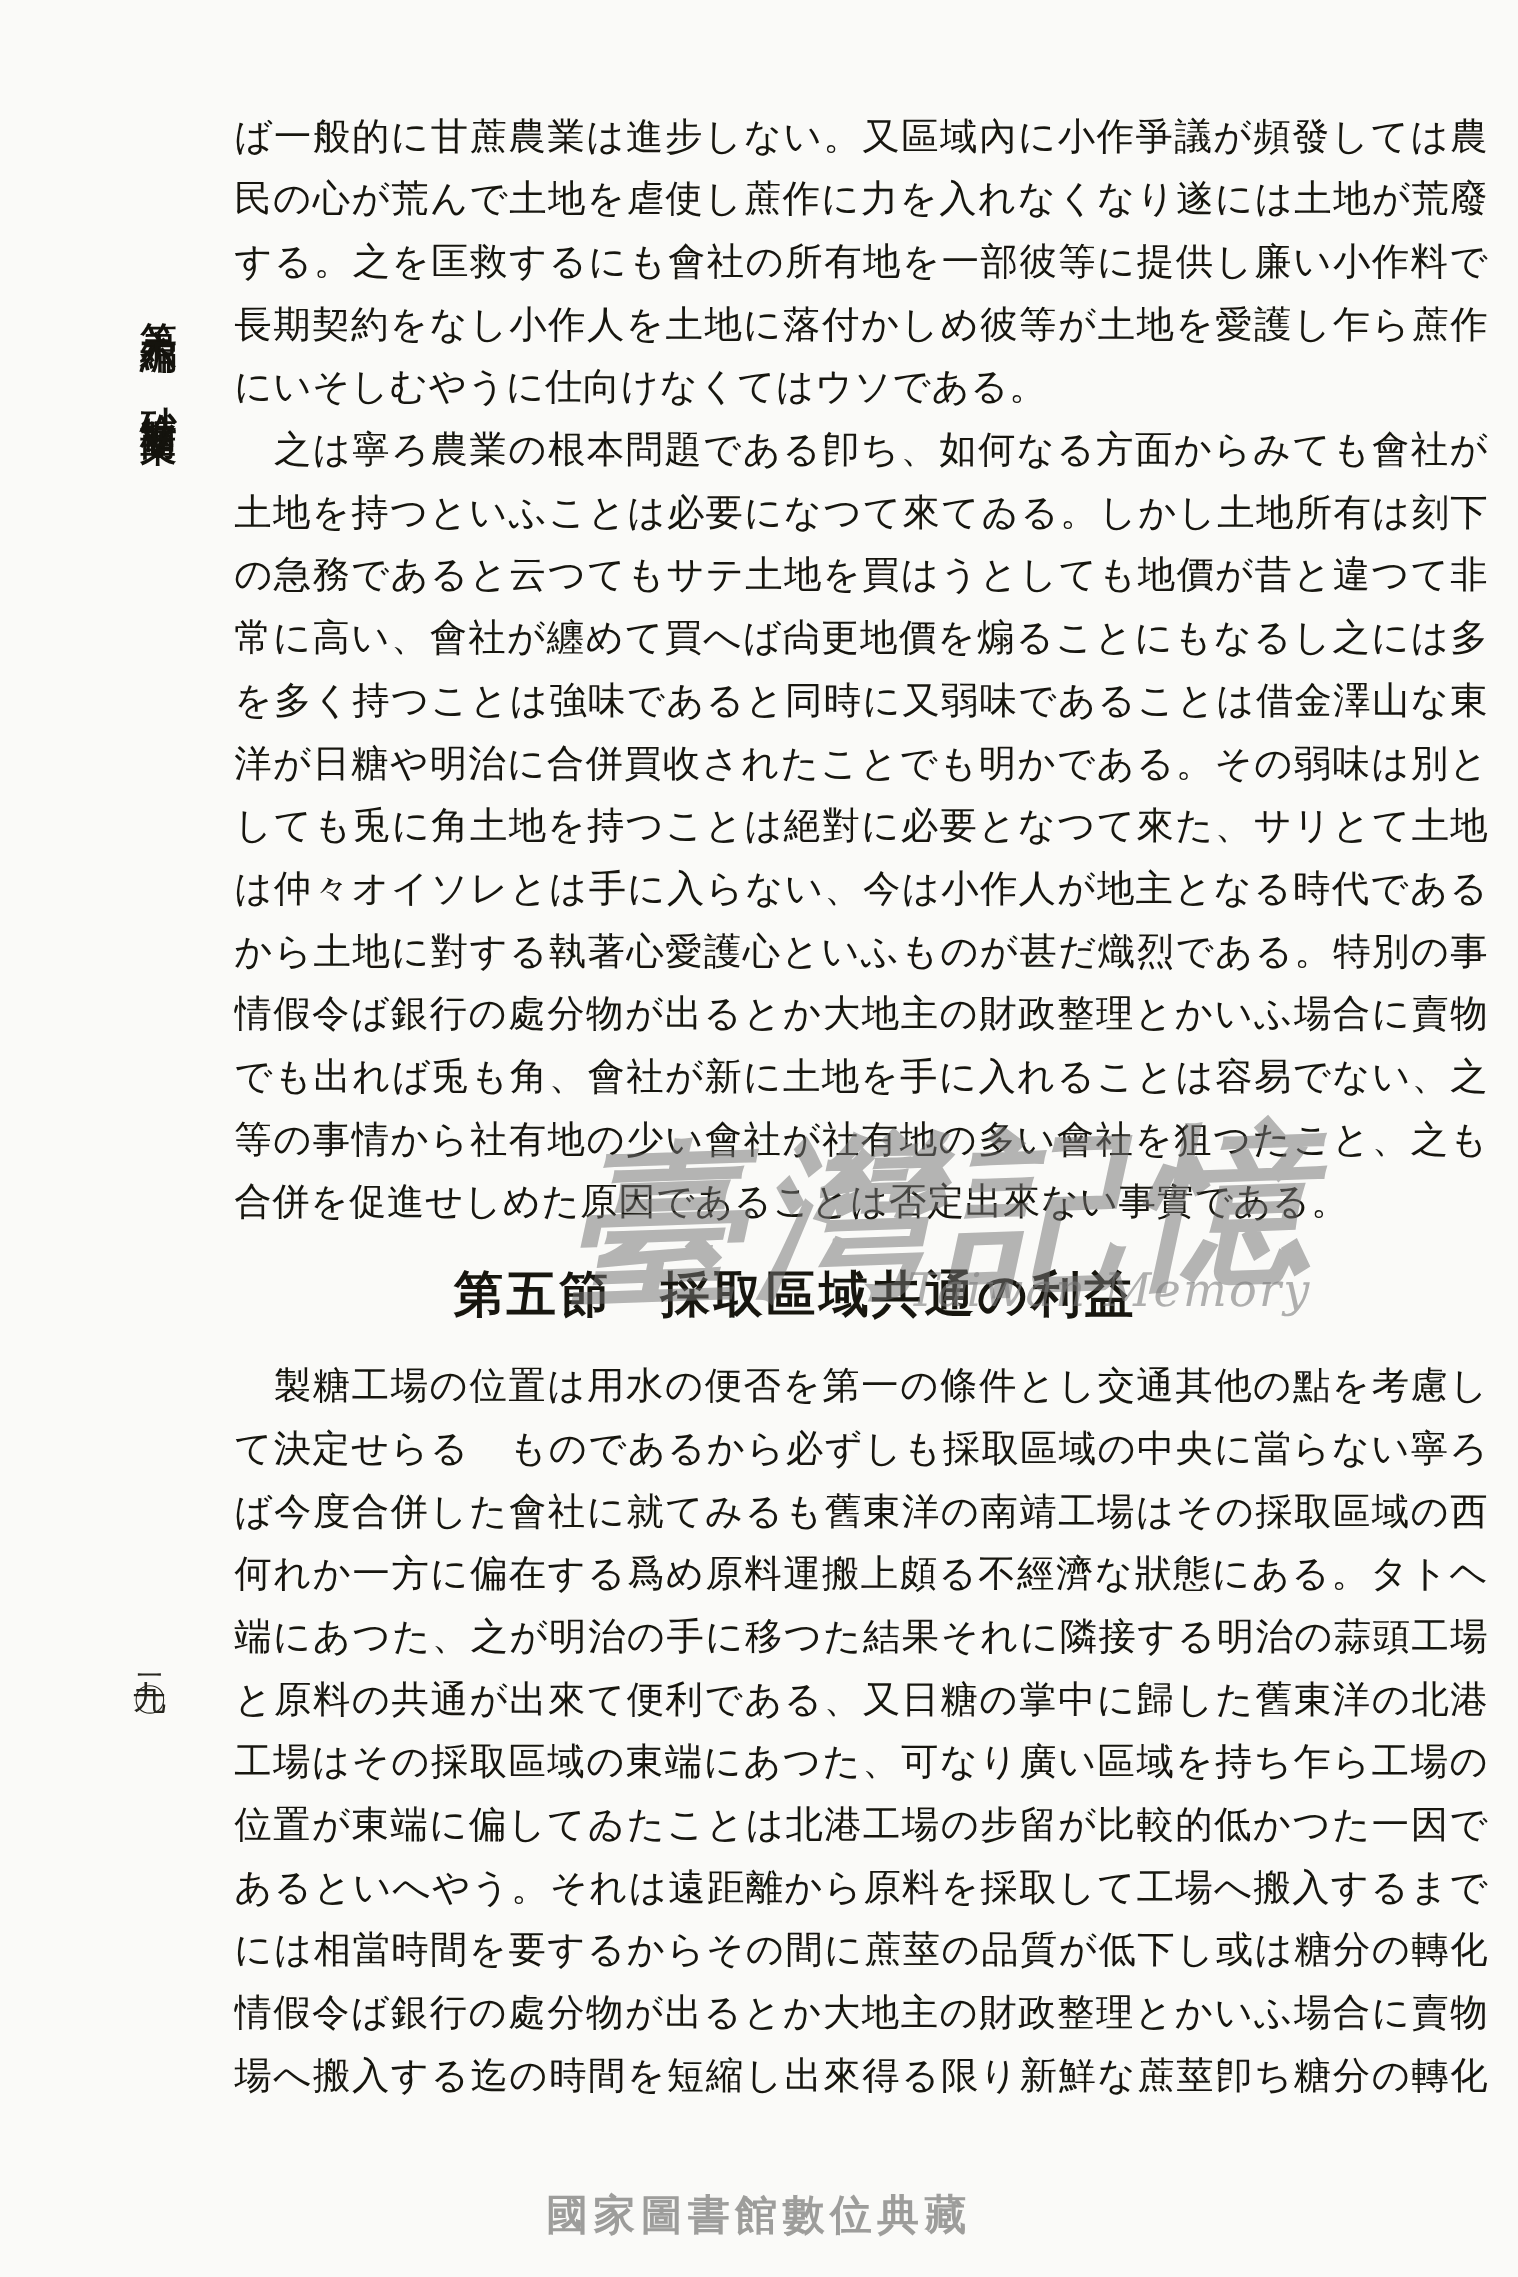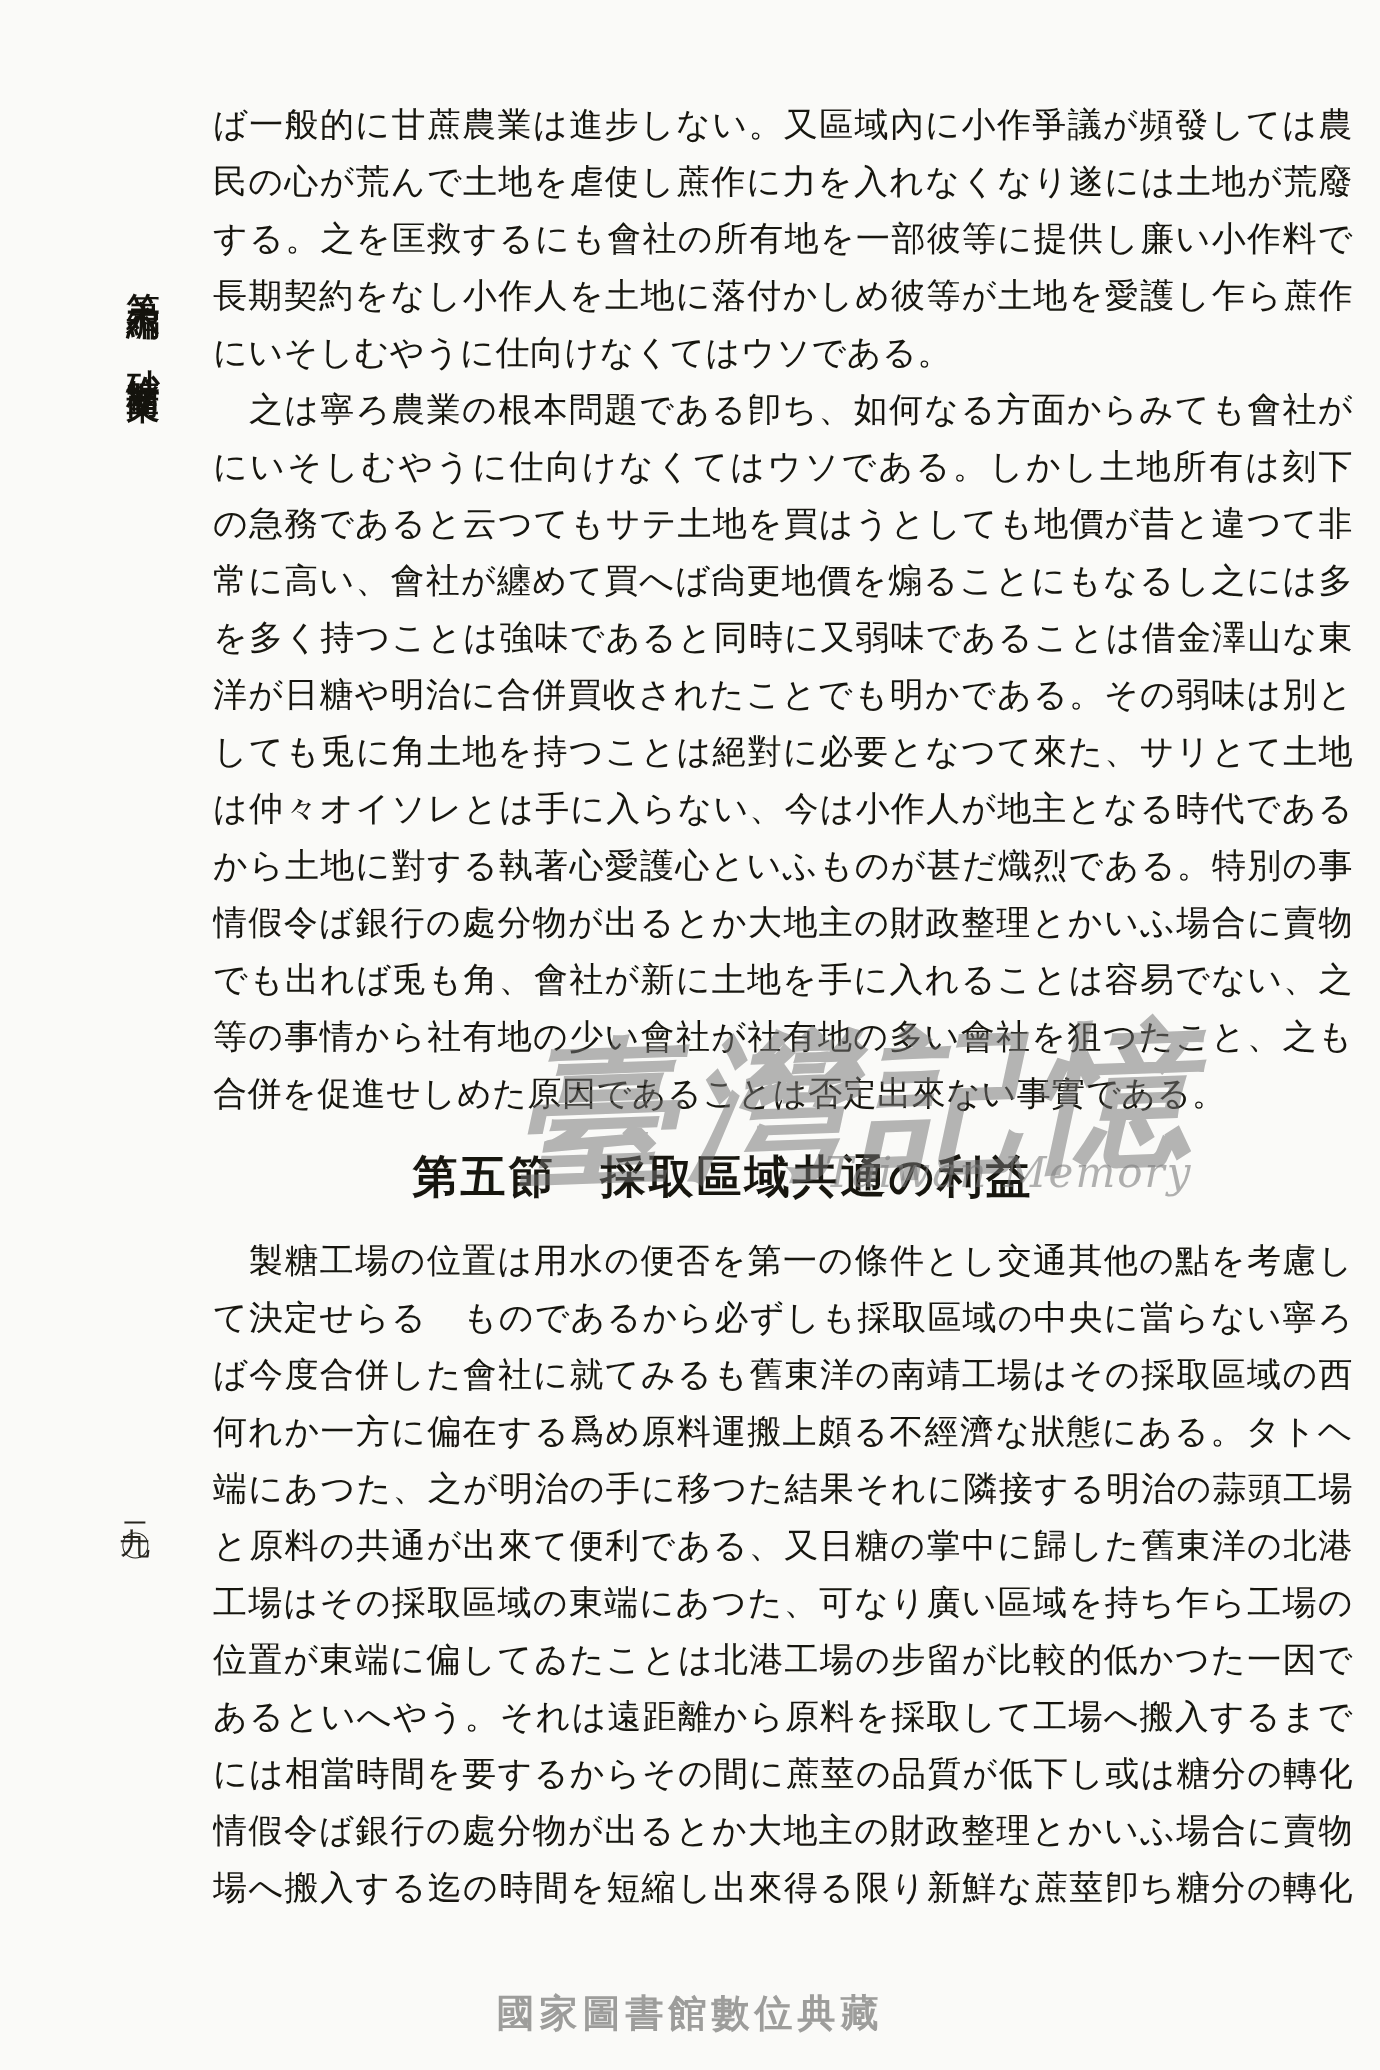--- a/index.html
+++ b/index.html
@@ -93,21 +93,21 @@
     <div>
       <div class="line">ば一般的に甘蔗農業は進步しない。又區域內に小作爭議が頻發しては農</div>
       <div class="line">民の心が荒んで土地を虐使し蔗作に力を入れなくなり遂には土地が荒廢</div>
       <div class="line">する。之を匡救するにも會社の所有地を一部彼等に提供し廉い小作料で</div>
       <div class="line">長期契約をなし小作人を土地に落付かしめ彼等が土地を愛護し乍ら蔗作</div>
       <div class="line short">にいそしむやうに仕向けなくてはウソである。</div>
     </div>
 
     <div>
       <div class="line indent">之は寧ろ農業の根本問題である卽ち、如何なる方面からみても會社が</div>
-      <div class="line">にいそしむやうに仕向けなくてはウソである。しかし土地所有は刻下</div>
+      <div class="line">土地を持つといふことは必要になつて來てゐる。しかし土地所有は刻下</div>
       <div class="line">の急務であると云つてもサテ土地を買はうとしても地價が昔と違つて非</div>
       <div class="line">常に高い、會社が纏めて買へば尙更地價を煽ることにもなるし之には多</div>
       <div class="line">を多く持つことは強味であると同時に又弱味であることは借金澤山な東</div>
       <div class="line">洋が日糖や明治に合併買收されたことでも明かである。その弱味は別と</div>
       <div class="line">しても兎に角土地を持つことは絕對に必要となつて來た、サリとて土地</div>
       <div class="line">は仲々オイソレとは手に入らない、今は小作人が地主となる時代である</div>
       <div class="line">から土地に對する執著心愛護心といふものが甚だ熾烈である。特別の事</div>
       <div class="line">情假令ば銀行の處分物が出るとか大地主の財政整理とかいふ場合に賣物</div>
       <div class="line">でも出れば兎も角、會社が新に土地を手に入れることは容易でない、之</div>
       <div class="line">等の事情から社有地の少い會社が社有地の多い會社を狙つたこと、之も</div>

